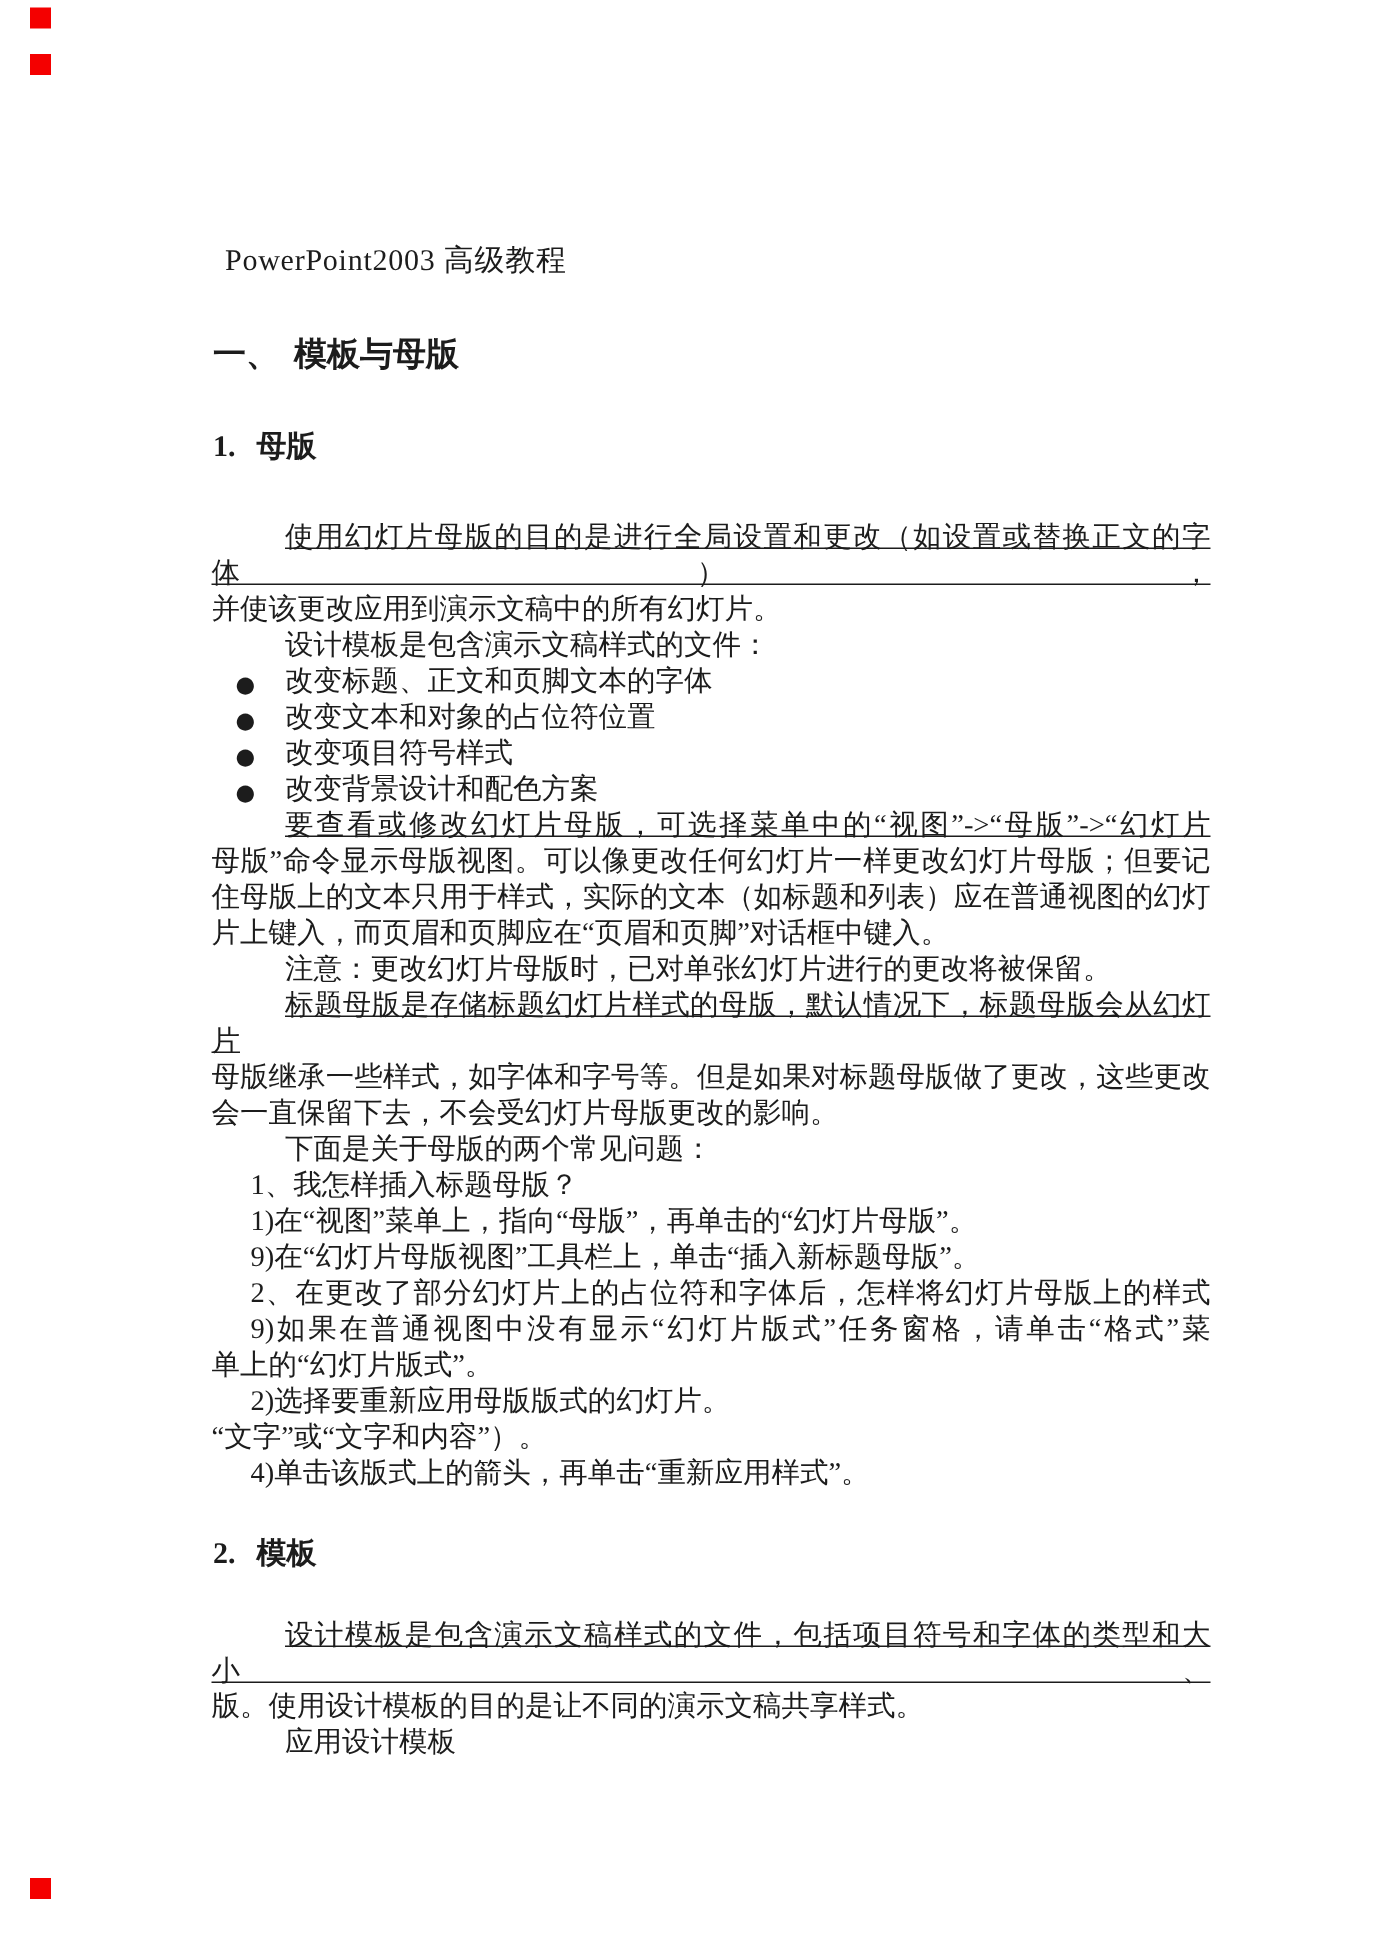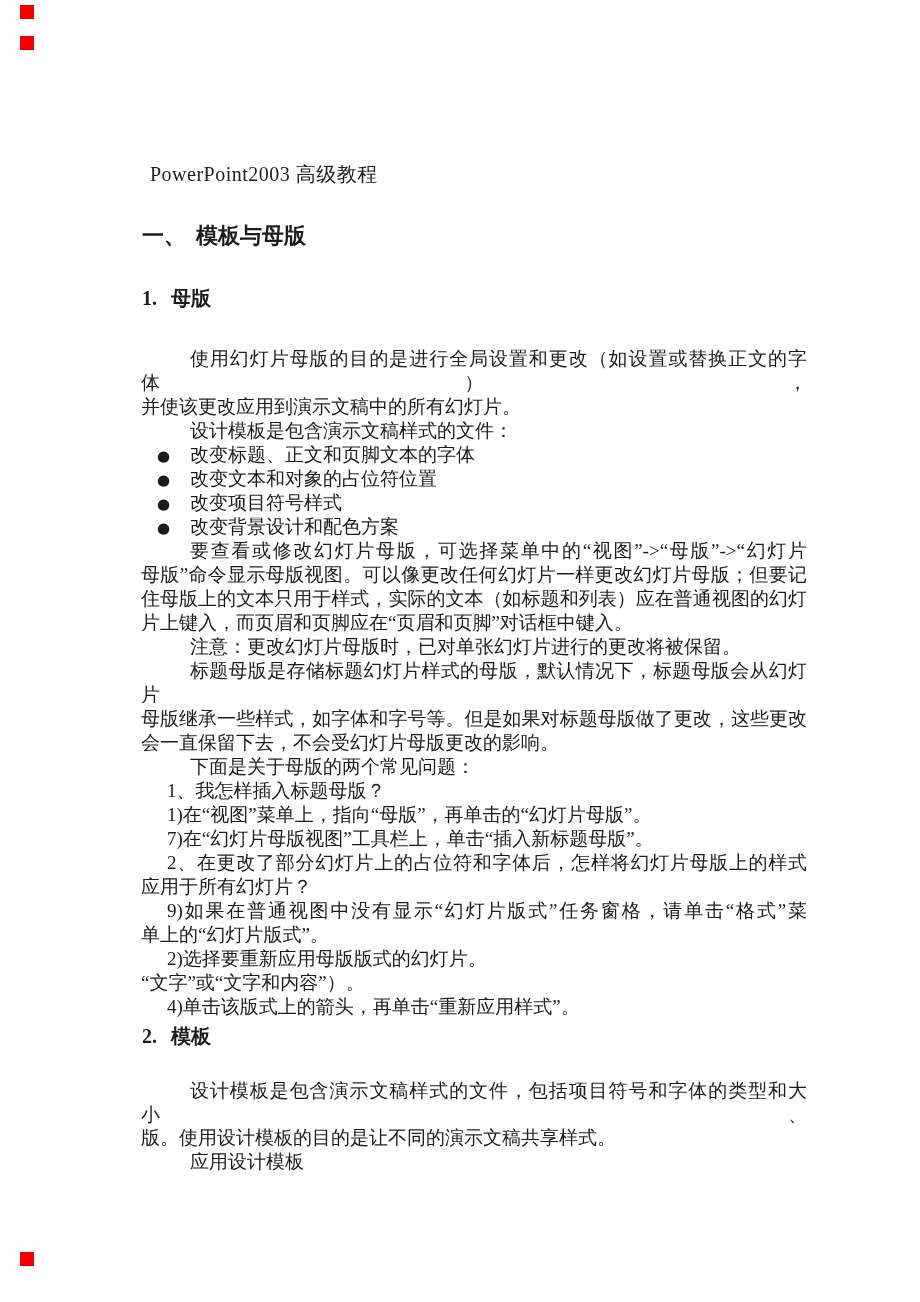--- a/index.html
+++ b/index.html
@@ -44,21 +44,21 @@
   .body-block.first{top:347px;}
   .body-block.second{top:1079px;line-height:23.5px;}
   .line{white-space:nowrap;}
   .line.ind{padding-left:49px;}
   .line.num{padding-left:26px;}
   .line.full{
     white-space:normal;
     text-align:justify;
     text-align-last:justify;
   }
-  .line.full.ind{padding-left:0;text-indent:49px;}
+  .line.full.ind{padding-left:0;text-indent:49px;text-decoration:underline;}
   .line.full.num{padding-left:0;text-indent:26px;}
   .line.b{padding-left:49px;position:relative;}
   .line.b .dot{
     position:absolute;left:16px;top:1px;
     font-size:15px;
     font-family:"DejaVu Sans","Liberation Sans",sans-serif;
   }
 </style>
 </head>
 <body>
@@ -93,23 +93,22 @@
     <div class="line full">母版”命令显示母版视图。可以像更改任何幻灯片一样更改幻灯片母版；但要记</div>
     <div class="line full">住母版上的文本只用于样式，实际的文本（如标题和列表）应在普通视图的幻灯</div>
     <div class="line">片上键入，而页眉和页脚应在“页眉和页脚”对话框中键入。</div>
     <div class="line ind">注意：更改幻灯片母版时，已对单张幻灯片进行的更改将被保留。</div>
     <div class="line ind full">标题母版是存储标题幻灯片样式的母版，默认情况下，标题母版会从幻灯片</div>
     <div class="line full">母版继承一些样式，如字体和字号等。但是如果对标题母版做了更改，这些更改</div>
     <div class="line">会一直保留下去，不会受幻灯片母版更改的影响。</div>
     <div class="line ind">下面是关于母版的两个常见问题：</div>
     <div class="line num">1、我怎样插入标题母版？</div>
     <div class="line num">1)在“视图”菜单上，指向“母版”，再单击的“幻灯片母版”。</div>
-    <div class="line num">7)在“幻灯片母版视图”工具栏上，单击“插入新标题母版”。</div>
+    <div class="line num">9)在“幻灯片母版视图”工具栏上，单击“插入新标题母版”。</div>
     <div class="line num full">2、在更改了部分幻灯片上的占位符和字体后，怎样将幻灯片母版上的样式</div>
-    <div class="line">应用于所有幻灯片？</div>
     <div class="line num full">9)如果在普通视图中没有显示“幻灯片版式”任务窗格，请单击“格式”菜</div>
     <div class="line">单上的“幻灯片版式”。</div>
     <div class="line num">2)选择要重新应用母版版式的幻灯片。</div>
     <div class="line">“文字”或“文字和内容”）。</div>
     <div class="line num">4)单击该版式上的箭头，再单击“重新应用样式”。</div>
   </div>
 
   <div class="h2 sub2">
     <span class="hnum">2.</span>
     <span>模板</span>

